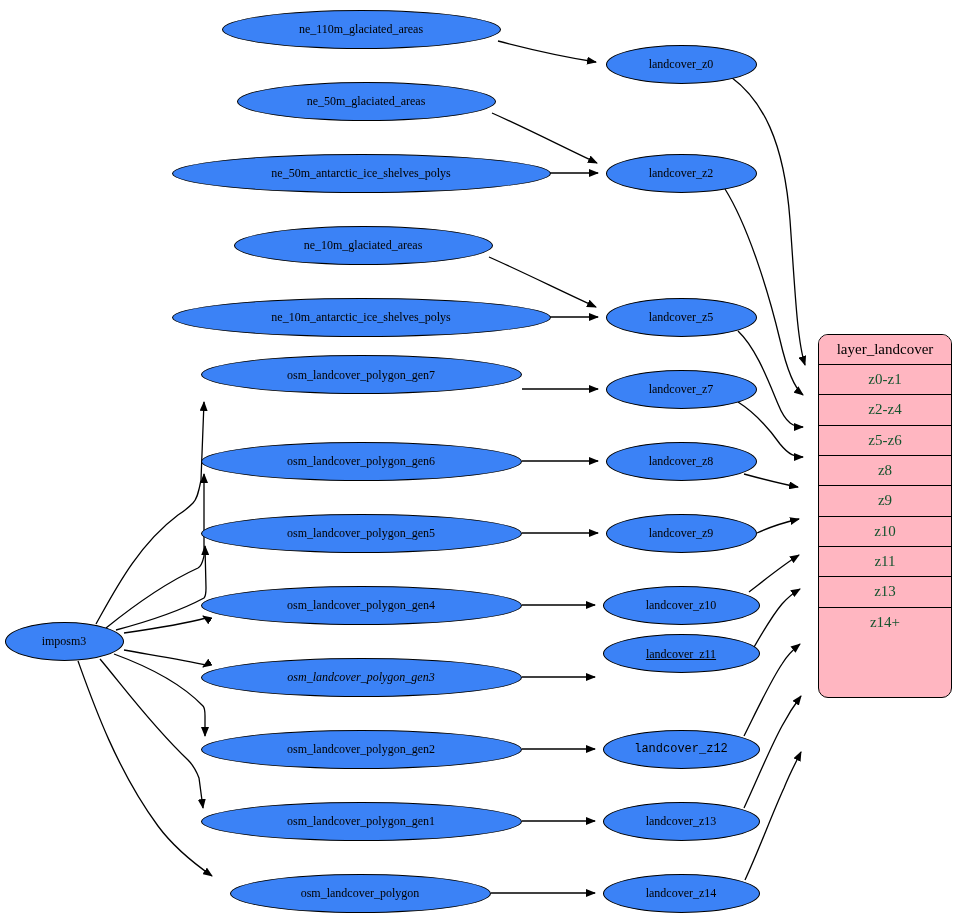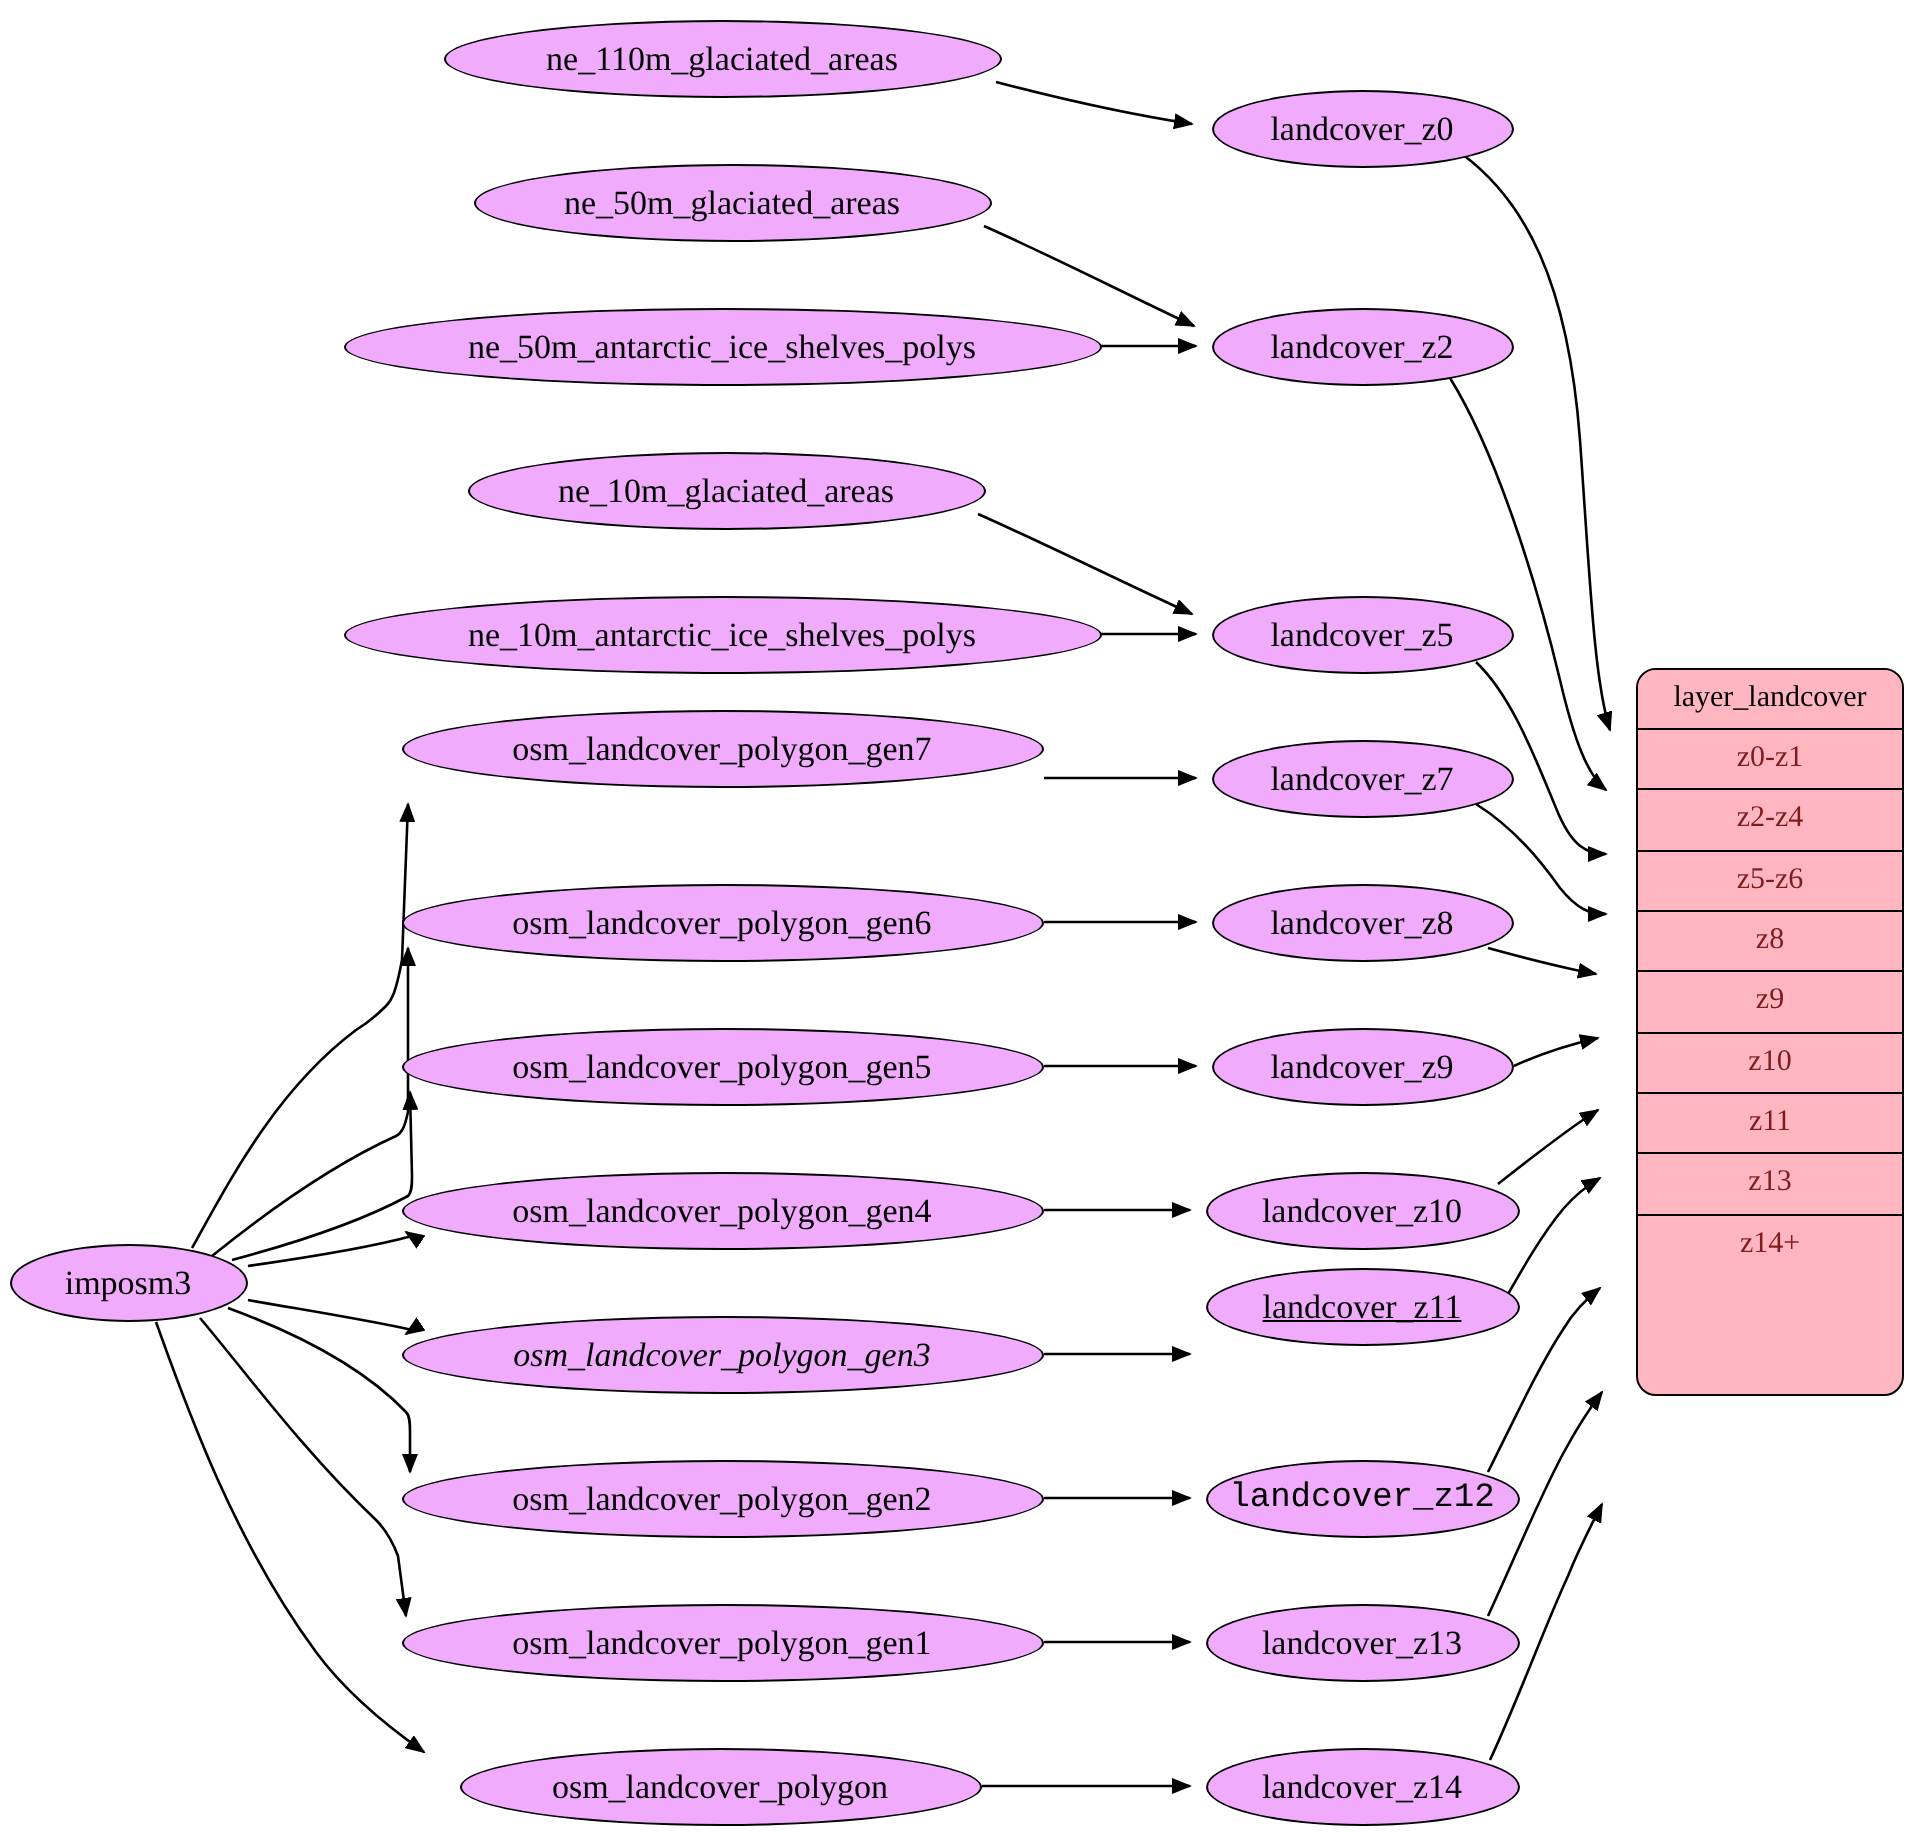--- a/index.html
+++ b/index.html
@@ -1,26 +1,26 @@
 <!DOCTYPE html>
 <html><head>
 <meta charset="utf-8">
 <style>
   html,body{margin:0;padding:0;background:#ffffff;}
   #canvas{position:relative;width:957px;height:923px;background:#ffffff;
           font-family:"Liberation Serif","DejaVu Serif",serif;overflow:hidden;}
   svg.edges{position:absolute;left:0;top:0;width:957px;height:923px;pointer-events:none;}
   .node-ellipse{position:absolute;display:flex;align-items:center;justify-content:center;
-      border:1.1px solid #000;border-radius:50%;background:#f0abfc;
-      font-size:17px;color:#000;white-space:nowrap;box-sizing:border-box;line-height:1;}
+      border:1.1px solid #000;border-radius:50%;background:#3b82f6;
+      font-size:12px;color:#000;white-space:nowrap;box-sizing:border-box;line-height:1;}
   .rec{position:absolute;left:818px;top:334px;width:134px;height:364px;
        border:1.2px solid #000;border-radius:10px;background:#ffb6c1;
        box-sizing:border-box;overflow:hidden;}
   .rec-row{height:30.33px;display:flex;align-items:center;justify-content:center;
-       font-size:15px;color:#7f1d1d;border-bottom:1.2px solid #000;box-sizing:border-box;
+       font-size:15px;color:#14532d;border-bottom:1.2px solid #000;box-sizing:border-box;
        background:#ffb6c1;line-height:1;}
   .rec-row.last{border-bottom:none;}
   .rec-head{height:30px;display:flex;align-items:center;justify-content:center;
        font-size:15px;color:#000;border-bottom:1.6px solid #000;box-sizing:border-box;
        background:#ffb6c1;line-height:1;}
 </style>
 </head>
 <body>
 
 <div id="canvas">

